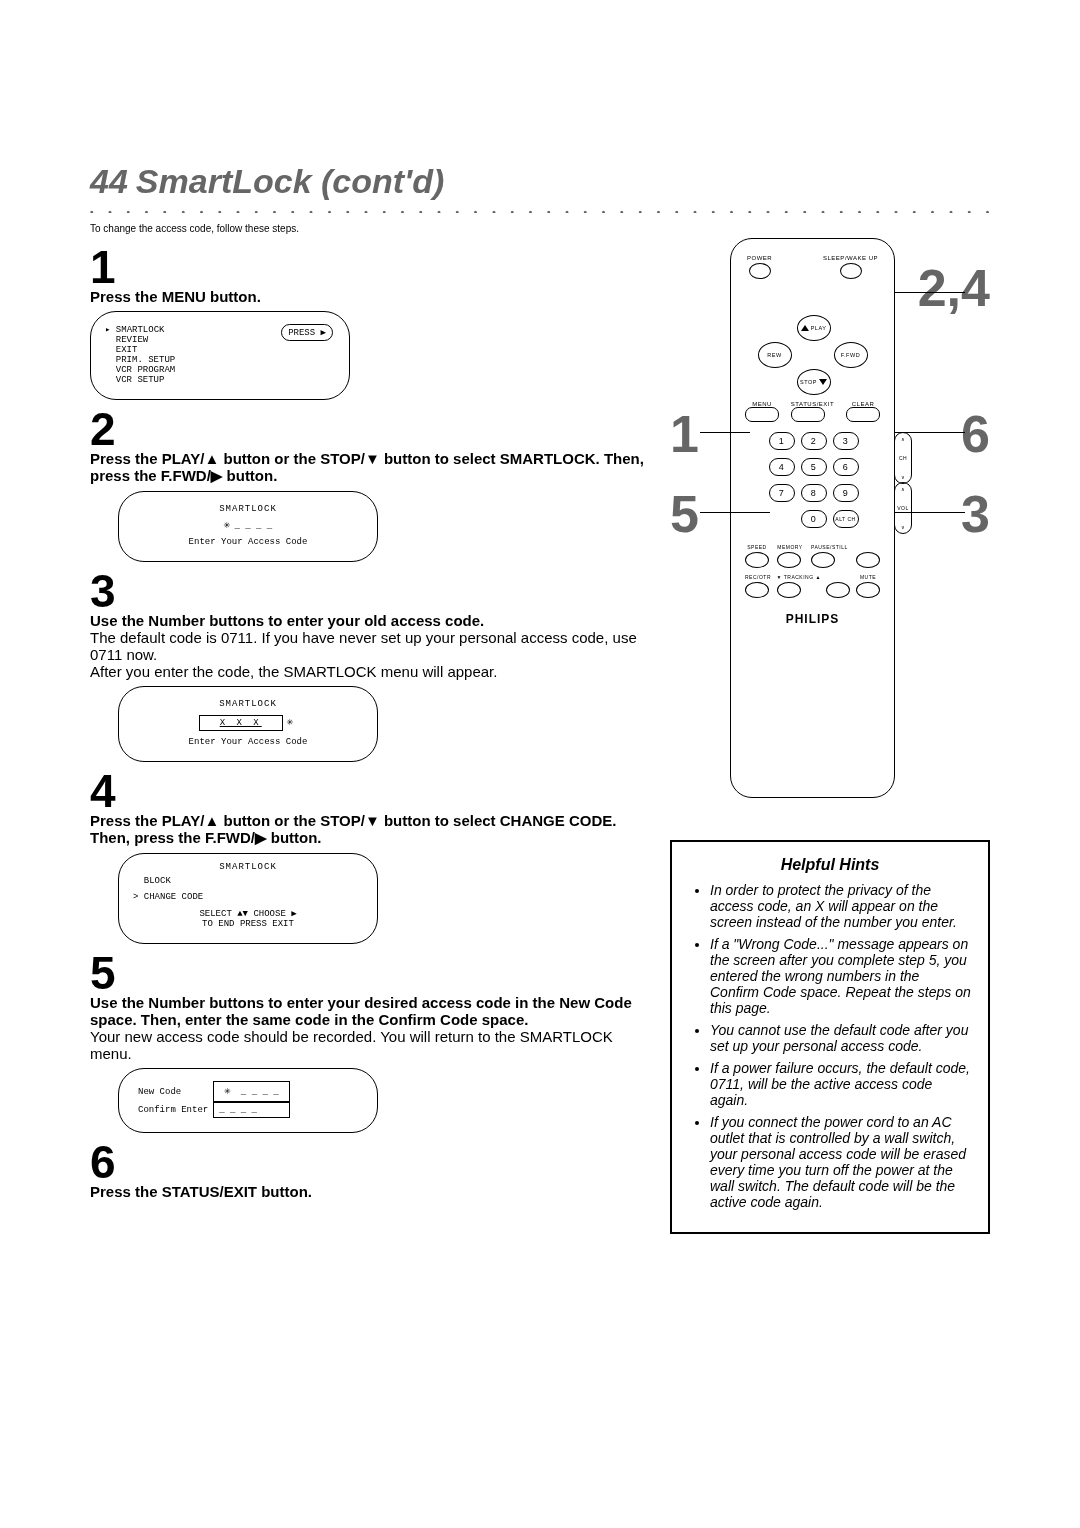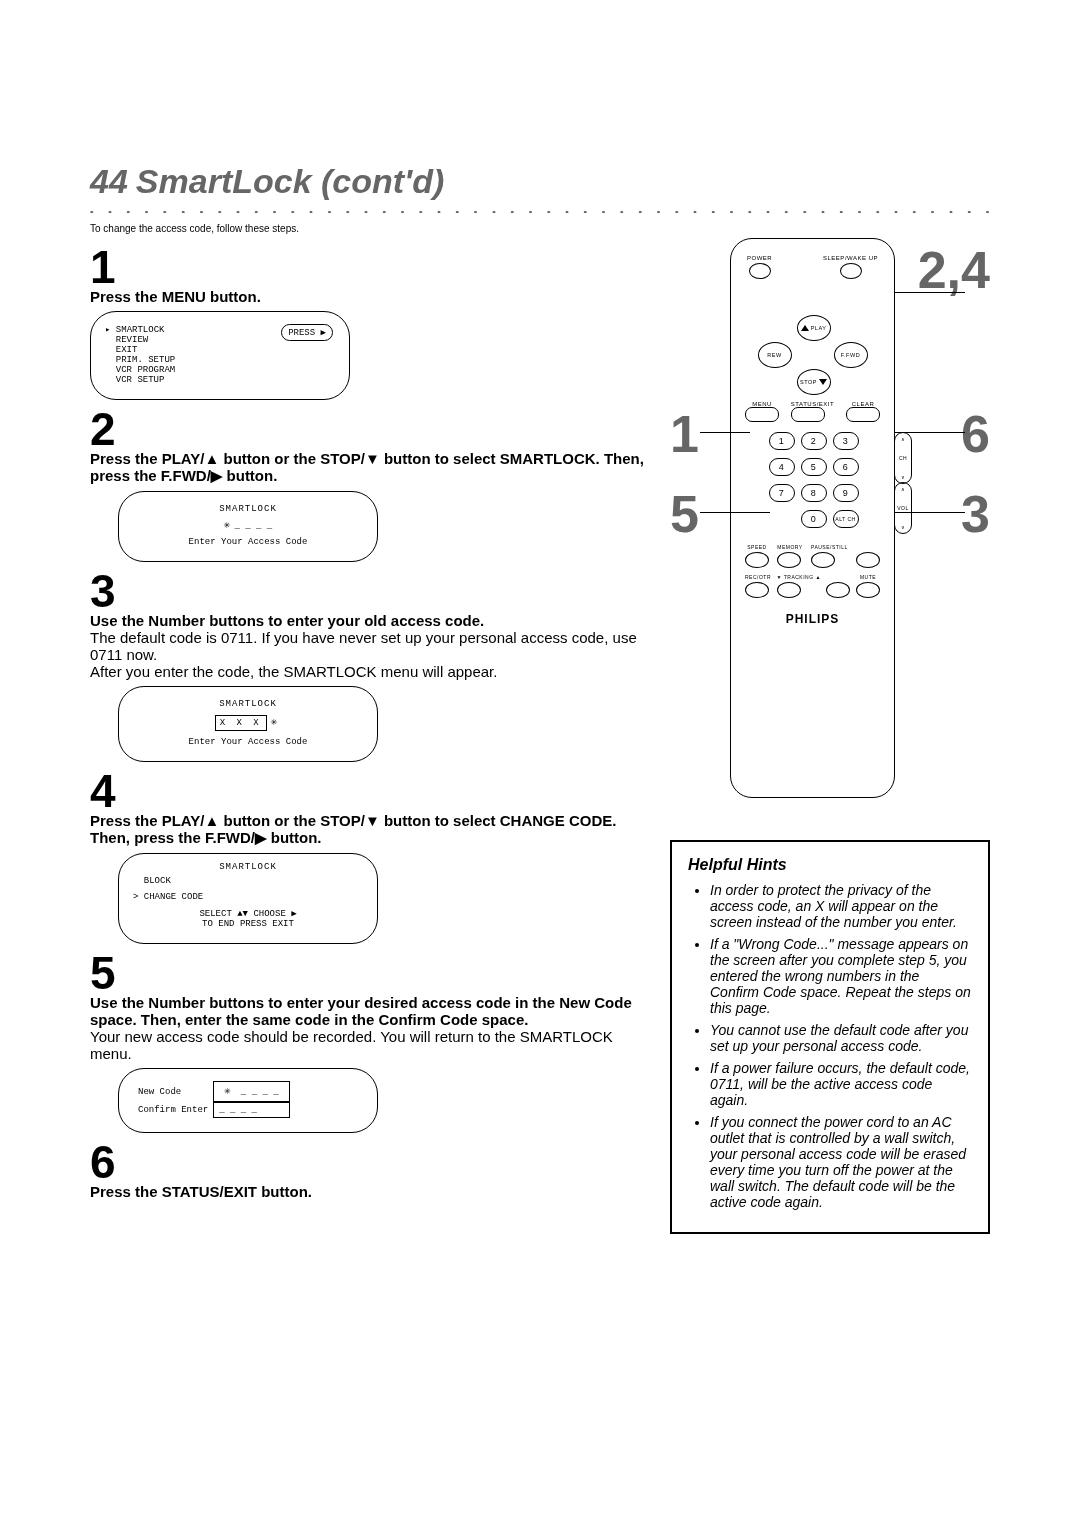--- a/index.html
+++ b/index.html
@@ -69,21 +69,21 @@
     padding: 12px 14px 14px 14px;
     margin-top: 6px;
     font-family: "Courier New", monospace;
     font-size: 9px;
     position: relative;
   }
   .osd.small { margin-left: 28px; }
   .osd .menu-item { white-space: nowrap; }
   .osd .inner-title { text-align: center; letter-spacing: 1px; }
   .osd .pill { display: inline-block; border: 1px solid #000; border-radius: 10px; padding: 2px 6px; }
-  .osd .codebox { border: 1px solid #000; padding: 2px 4px; display: inline-block; letter-spacing: 3px; }
+  .osd .codebox { border: 1px solid #000; padding: 2px 20px; display: inline-block; letter-spacing: 3px; text-decoration: underline; }
   .osd .fields { display: table; }
   .osd .fields .row { display: table-row; }
   .osd .fields .row span { display: table-cell; padding: 2px 5px; }
   .osd .fields .row span.box { border: 1px solid #000; }
   .osd .sun {
     display: inline-block;
     font-size: 11px;
     line-height: 10px;
     letter-spacing: 0;
     margin-right: 4px;
@@ -164,20 +164,21 @@
     border: 2px solid #000;
     padding: 14px 16px 16px 16px;
     margin-top: 12px;
     font-size: 14px;
   }
   .hints-title {
     font-style: italic;
     font-weight: bold;
     margin-bottom: 8px;
     font-size: 16px;
+    text-align: center;
   }
   .hints ul { list-style: disc; margin: 0; padding-left: 22px; font-style: italic; }
   .hints li { margin-bottom: 6px; }
 </style>
 </head>
 <body>
 
 <div class="title-row">
   <span class="page-num">44</span>
   <span class="title">SmartLock (cont'd)</span>
@@ -255,21 +256,21 @@
 
     <div class="stepnum">6</div>
     <div class="steptitle">Press the STATUS/EXIT button.</div>
 
   </div>
 
   <div class="right">
 
     <div class="remote-wrap">
 
-      <div class="callout" style="top:6px;right:0;">2,4</div>
+      <div class="callout" style="top:24px;right:0;">2,4</div>
       <div class="leader" style="top:54px;left:225px;width:70px;"></div>
 
       <div class="callout" style="top:170px;left:0;">1</div>
       <div class="leader" style="top:194px;left:30px;width:50px;"></div>
 
       <div class="callout" style="top:250px;left:0;">5</div>
       <div class="leader" style="top:274px;left:30px;width:70px;"></div>
 
       <div class="callout" style="top:170px;right:0;">6</div>
       <div class="leader" style="top:194px;left:225px;width:70px;"></div>

